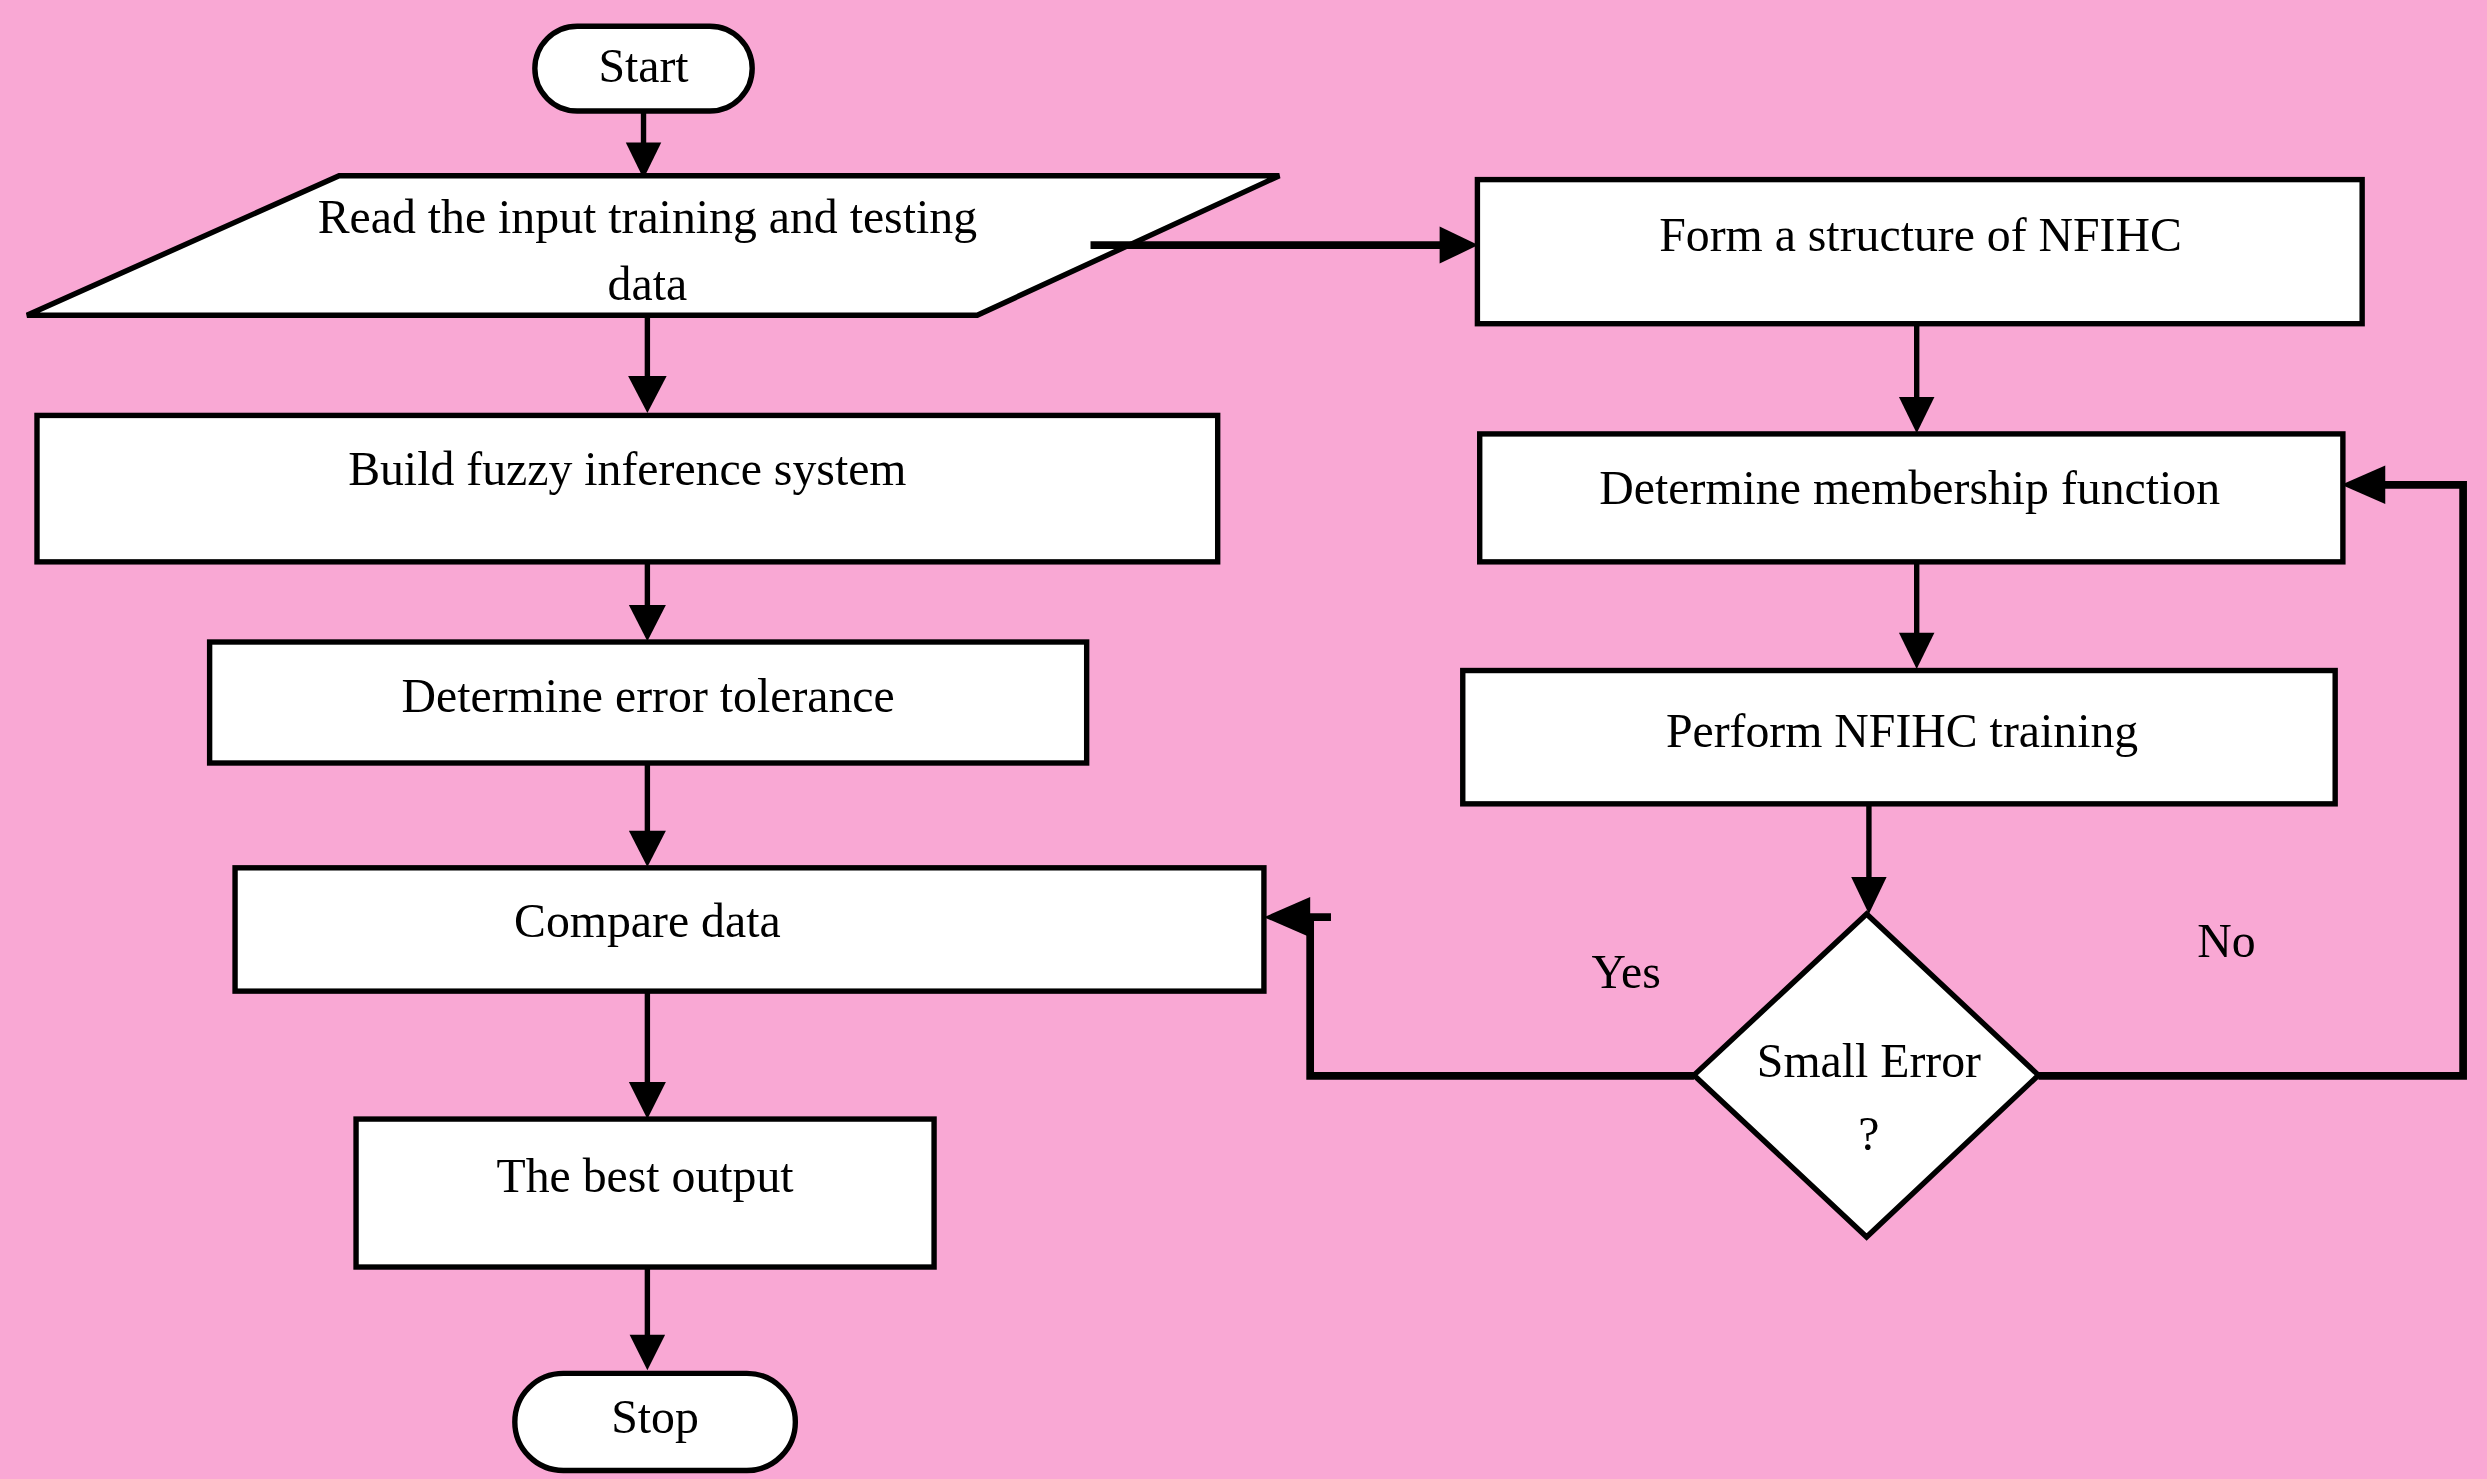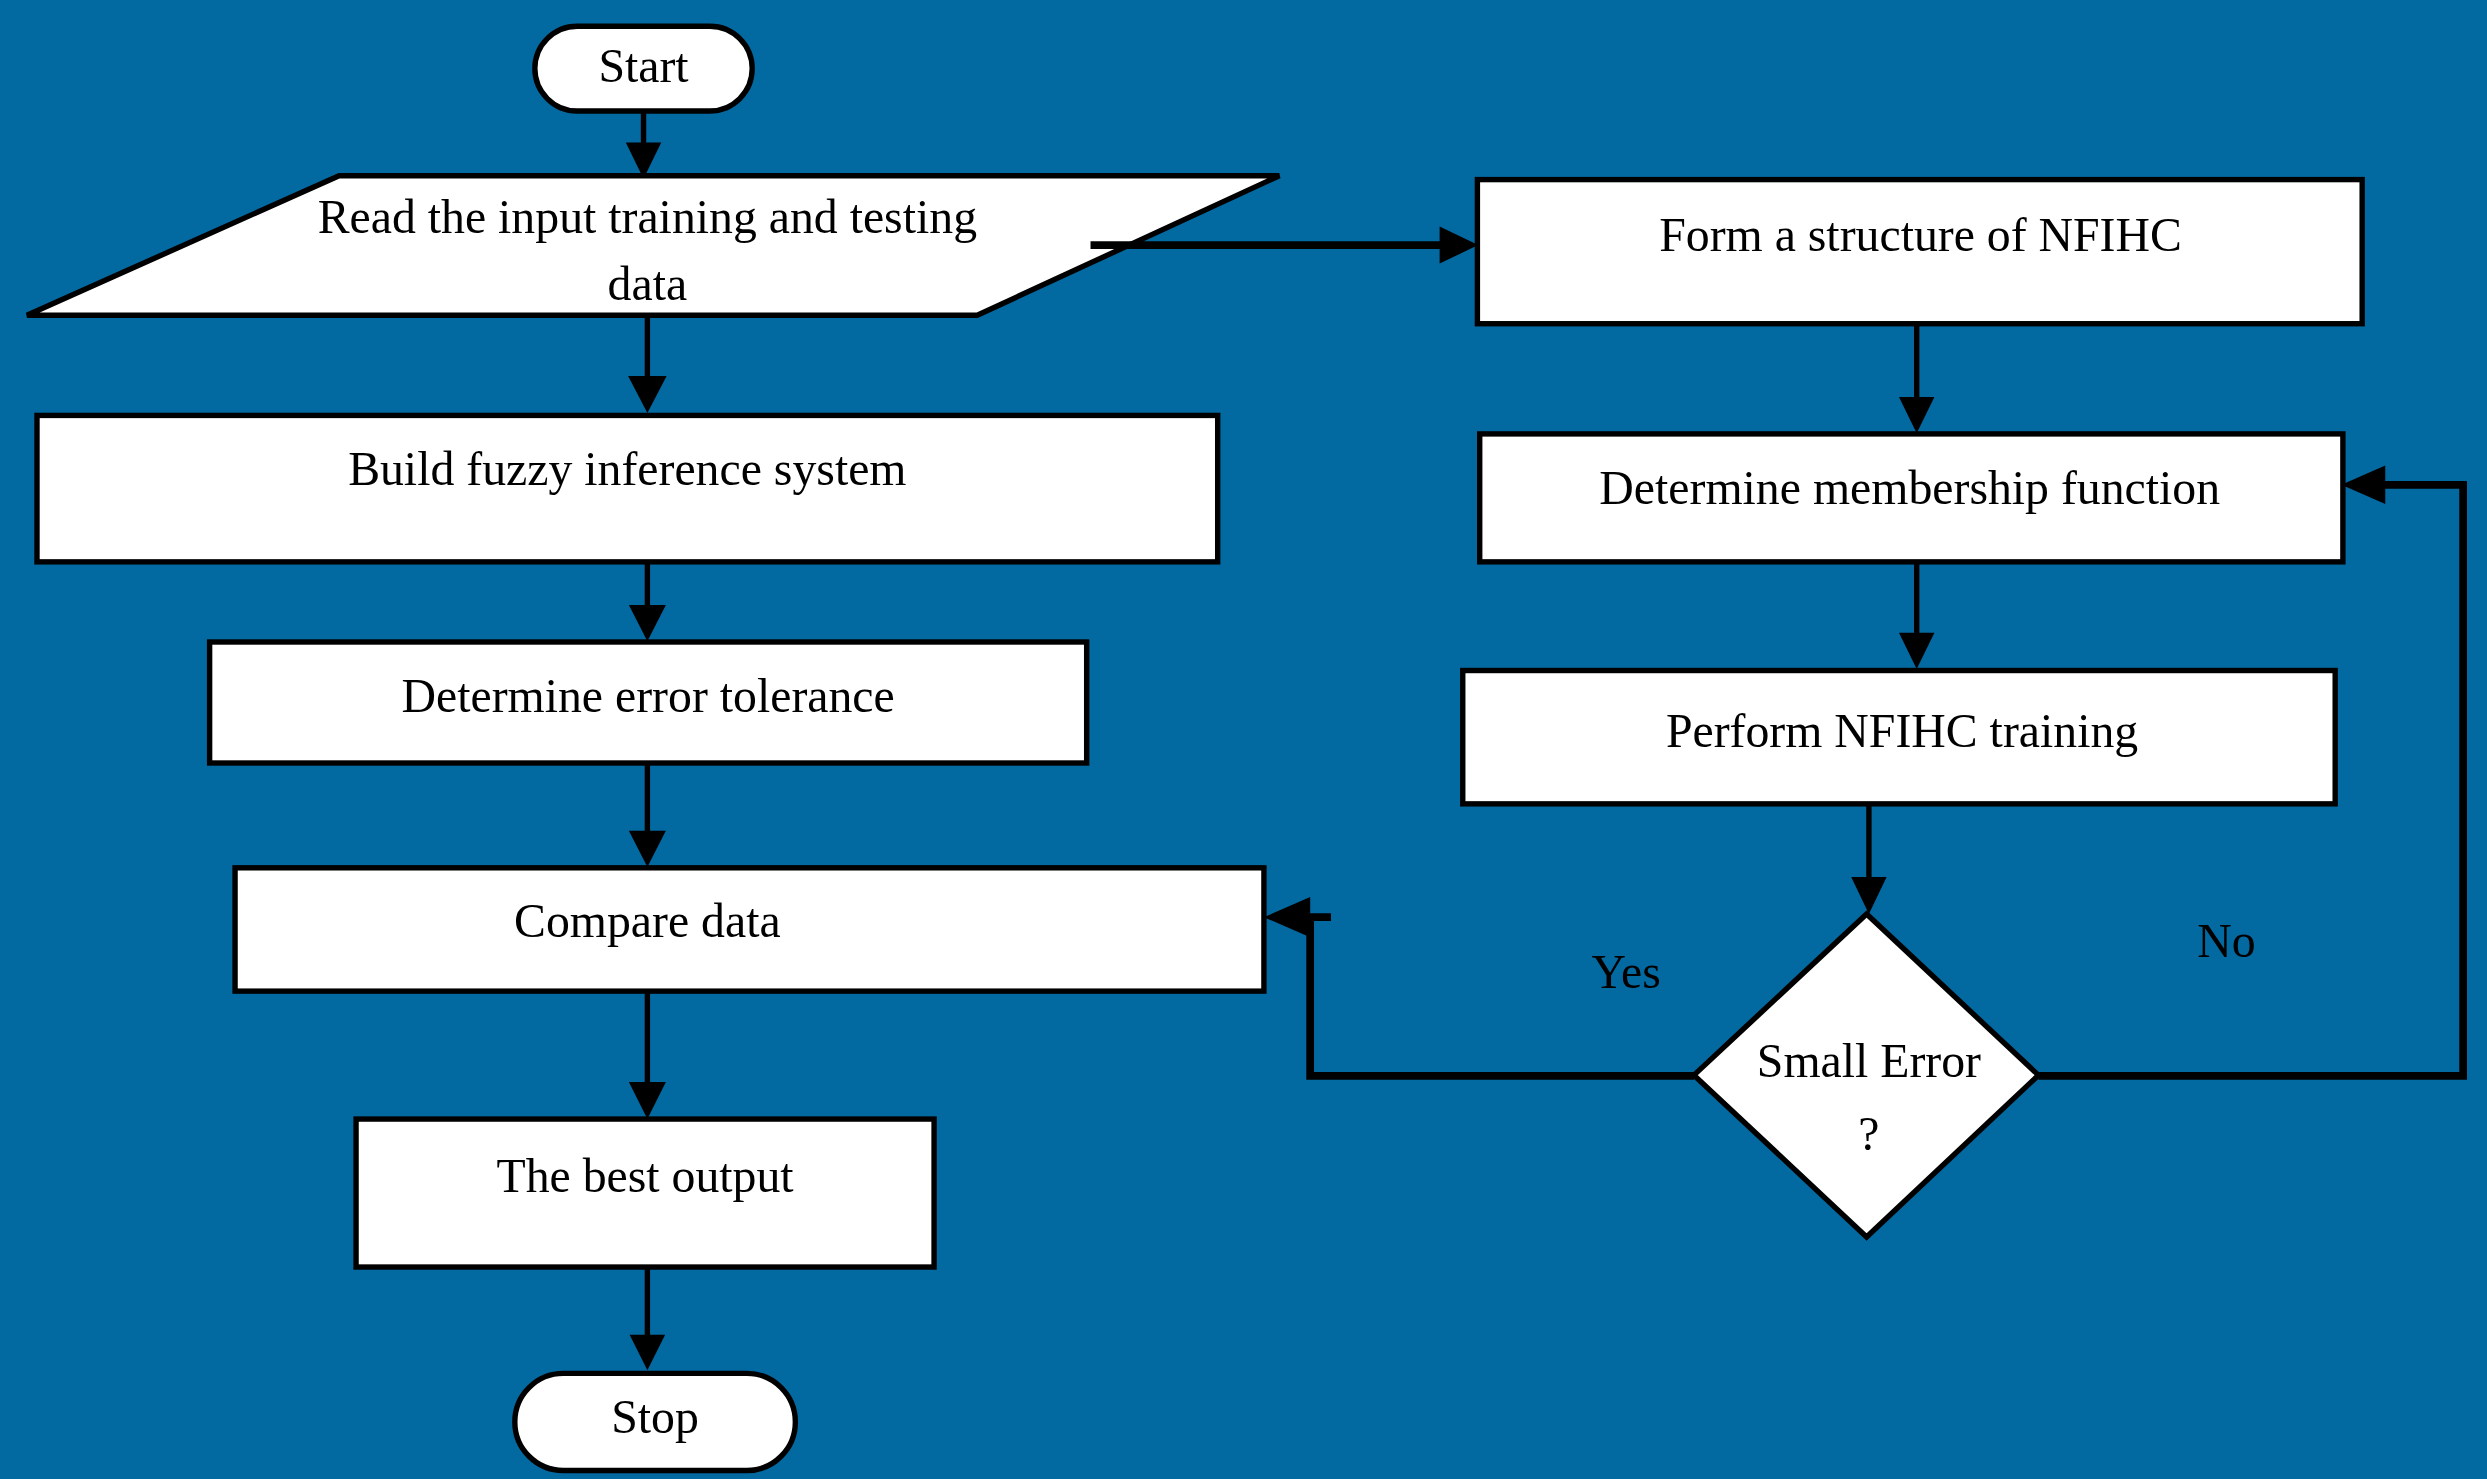--- a/index.html
+++ b/index.html
@@ -7,21 +7,21 @@
     padding: 0;
     background: #ffffff;
   }
   body {
     font-family: "Liberation Serif", "DejaVu Serif", serif;
   }
   #flowchart-root {
     position: relative;
     width: 2487px;
     height: 1479px;
-    background: #0369a1;
+    background: #f9a8d4;
     overflow: hidden;
   }
   svg.chart-canvas {
     position: absolute;
     top: 0;
     left: 0;
     width: 2487px;
     height: 1479px;
     display: block;
   }

